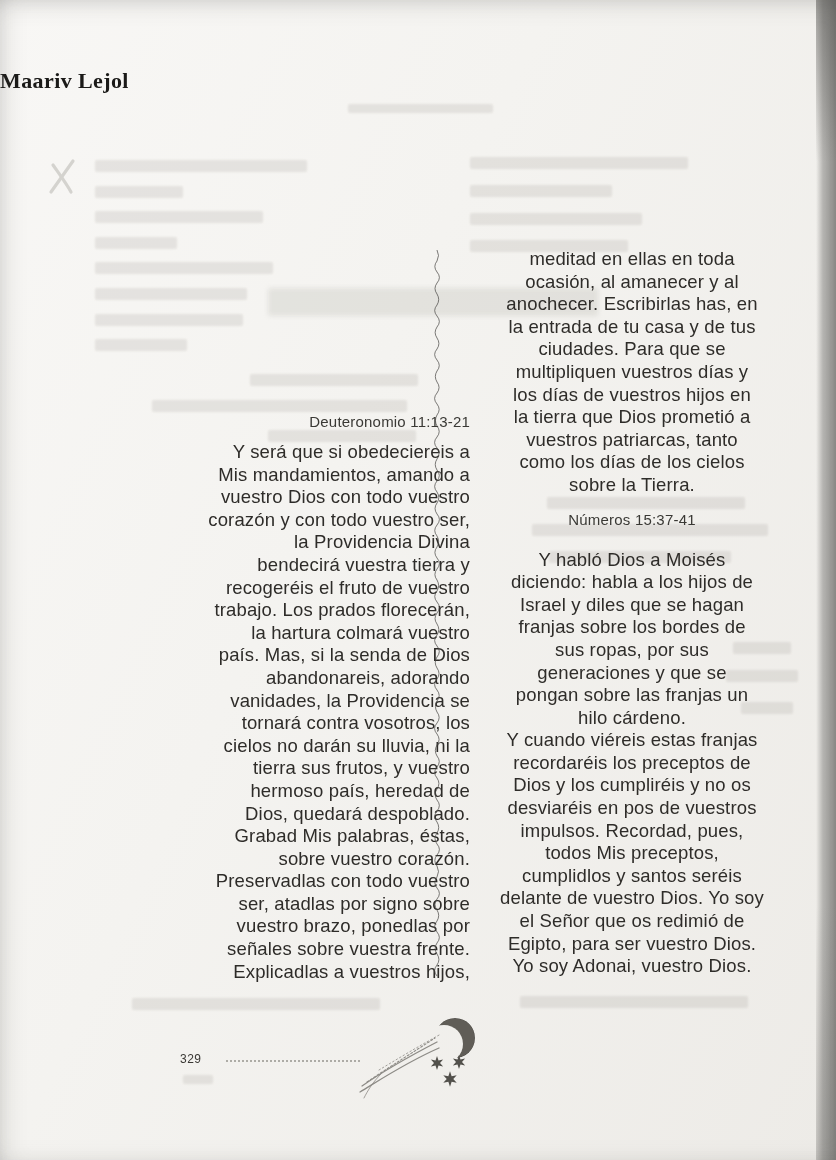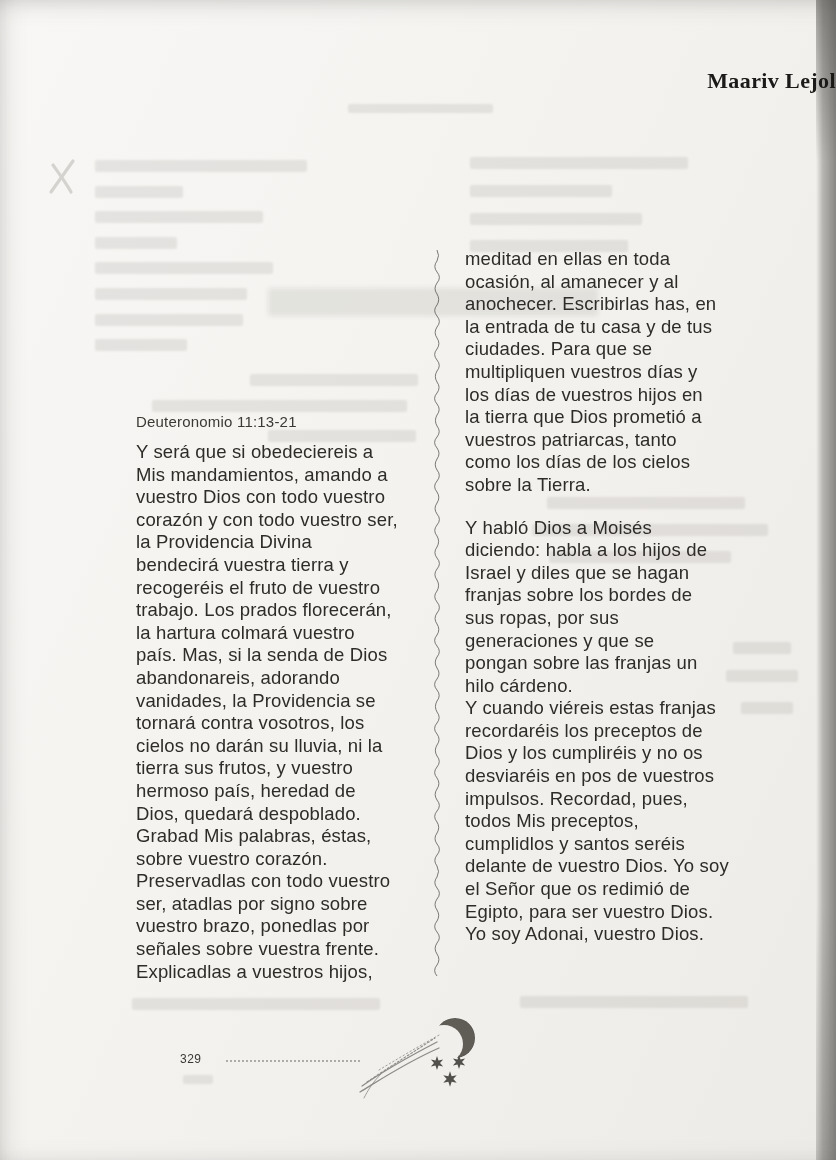--- a/index.html
+++ b/index.html
@@ -20,27 +20,27 @@
       inset 0 -14px 26px -20px rgba(100,100,95,.22);
   }
   .edge-right{
     position:absolute;right:0;top:0;width:20px;height:100%;
     background:
       linear-gradient(to bottom,rgba(80,79,76,.5) 0,rgba(80,79,76,0) 14%,rgba(80,79,76,0) 78%,rgba(105,104,100,.3) 100%),
       linear-gradient(to right,rgba(200,199,196,0) 0,#b5b4b1 35%,#8c8b88 100%);
   }
   .title{
     position:absolute;top:68px;left:0;width:836px;margin:0;
-    text-align:right;
+    text-align:left;
     font-family:"Liberation Serif","DejaVu Serif",serif;
     font-size:22px;font-weight:bold;letter-spacing:.4px;color:#1b1a18;
   }
   .col{position:absolute;width:334px;}
-  .col-left{left:136px;top:413px;}
-  .col-right{left:465px;top:248px;}
+  .col-left{left:136px;top:413px;text-align:right;}
+  .col-right{left:465px;top:248px;text-align:center;}
   .section-heading{
     font-size:15px;line-height:18px;color:#3a3935;letter-spacing:.2px;
   }
   .textblock{
     white-space:pre-line;
     font-size:18.5px;line-height:22.6px;letter-spacing:.15px;color:#2e2c29;
   }
   .col-left .textblock{margin-top:10px;}
   .col-right .section-heading{margin-top:14px;}
   .col-right .p2{margin-top:20px;}
@@ -137,20 +137,21 @@
 ocasión, al amanecer y al
 anochecer. Escribirlas has, en
 la entrada de tu casa y de tus
 ciudades. Para que se
 multipliquen vuestros días y
 los días de vuestros hijos en
 la tierra que Dios prometió a
 vuestros patriarcas, tanto
 como los días de los cielos
 sobre la Tierra.</div>
+    <div class="section-heading">Números 15:37-41</div>
     <div class="textblock p2">Y habló Dios a Moisés
 diciendo: habla a los hijos de
 Israel y diles que se hagan
 franjas sobre los bordes de
 sus ropas, por sus
 generaciones y que se
 pongan sobre las franjas un
 hilo cárdeno.
 Y cuando viéreis estas franjas
 recordaréis los preceptos de

